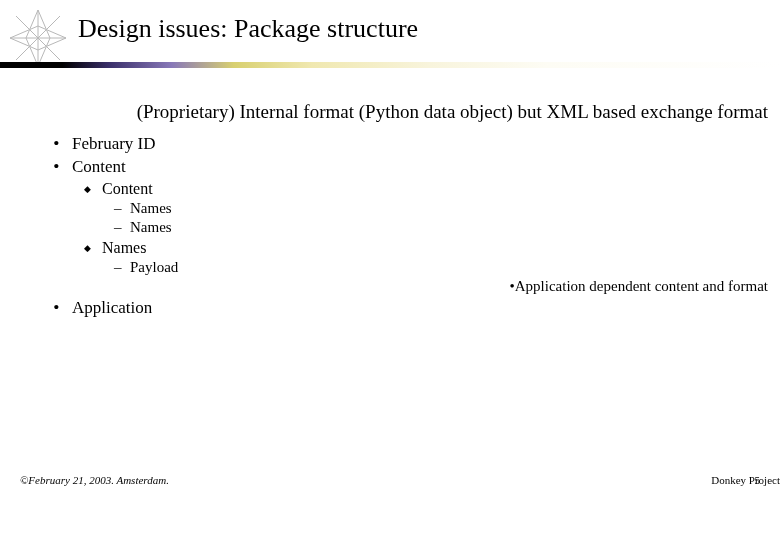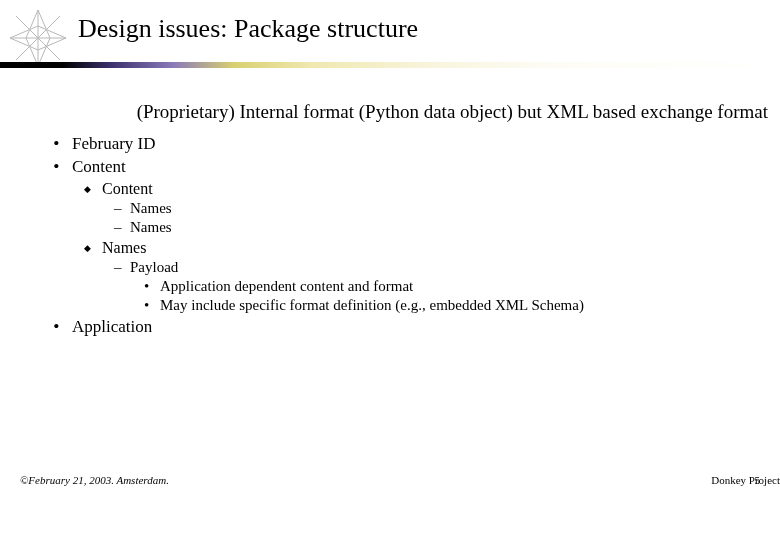--- a/index.html
+++ b/index.html
@@ -15,21 +15,21 @@
   .lvl1 { margin-left: 40px; font-size: 17px; }
   .lvl1 > li { margin: 3px 0; }
   .lvl1 > li::before { content: "·"; font-size: 26px; line-height: 0; display: inline-block; width: 20px; vertical-align: -2px; font-weight: bold; }
   .lvl2 { margin-left: 32px; font-size: 16px; }
   .lvl2 > li { margin: 3px 0; }
   .lvl2 > li::before { content: "◆"; font-size: 9px; display: inline-block; width: 18px; vertical-align: 2px; }
   .lvl3 { margin-left: 30px; font-size: 15px; }
   .lvl3 > li { margin: 2px 0; }
   .lvl3 > li::before { content: "–"; display: inline-block; width: 16px; }
   .lvl4 { margin-left: 30px; font-size: 15px; }
-  .lvl4 > li { margin: 2px 0; }
+  .lvl4 > li { margin: 2px 0; text-align: right; }
   .lvl4 > li::before { content: "•"; display: inline-block; width: 16px; }
   .footer { position: absolute; bottom: 14px; left: 0; width: 780px; font-size: 11px; }
   .footer-left { position: absolute; left: 20px; font-style: italic; }
   .footer-center { position: absolute; left: 0; width: 780px; text-align: right; }
   .footer-right { position: absolute; right: 20px; }
 </style>
 </head>
 <body>
 
 <div class="slide">
@@ -68,21 +68,20 @@
             <ul class="lvl3">
               <li><span>Names</span></li>
               <li><span>Names</span></li>
             </ul>
           </li>
           <li><span>Names</span>
             <ul class="lvl3">
               <li><span>Payload</span>
                 <ul class="lvl4">
                   <li><span>Application dependent content and format</span></li>
-                  <li><span>May include specific format definition (e.g., embedded XML Schema)</span></li>
                 </ul>
               </li>
             </ul>
           </li>
         </ul>
       </li>
       <li><span>Application</span></li>
     </ul>
   </div>
 

